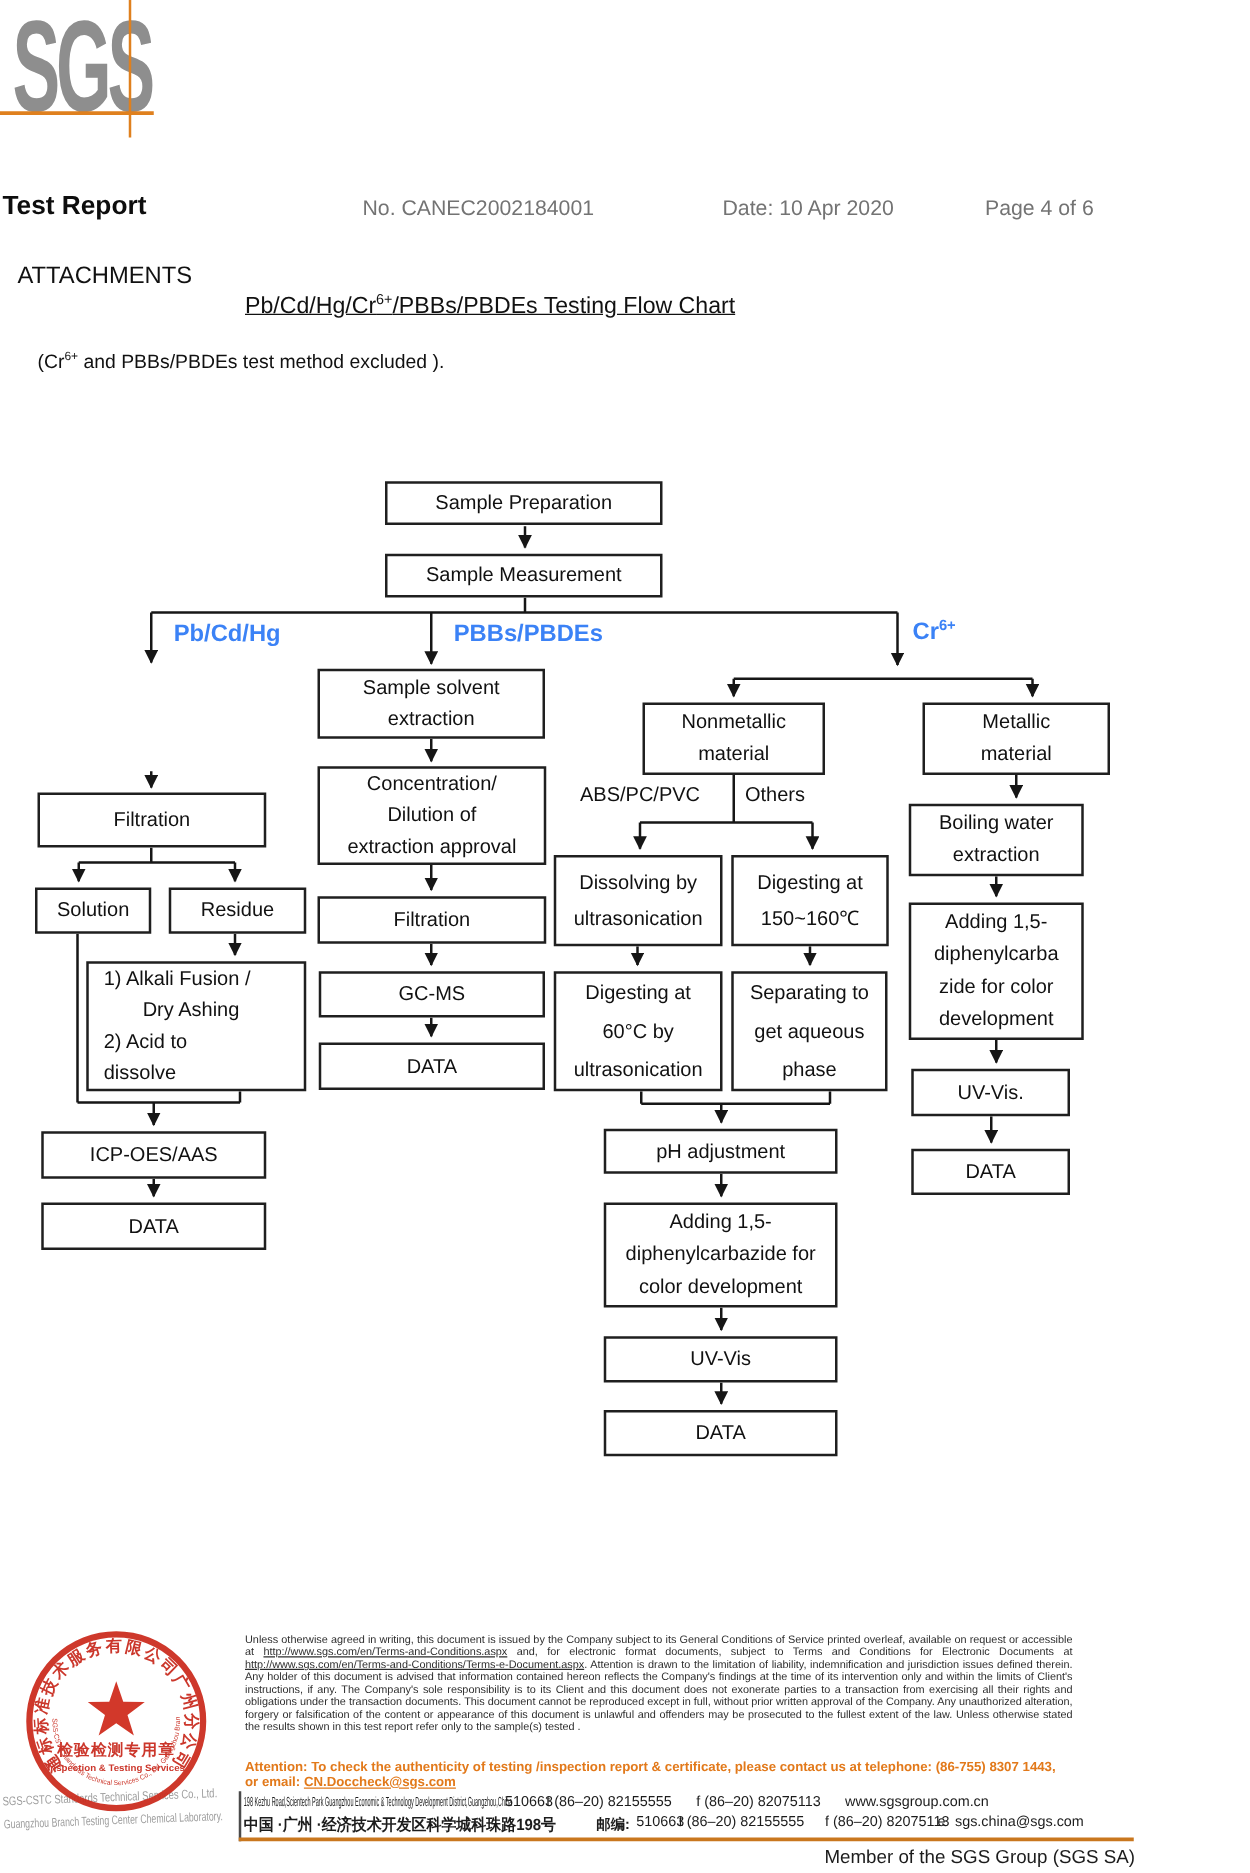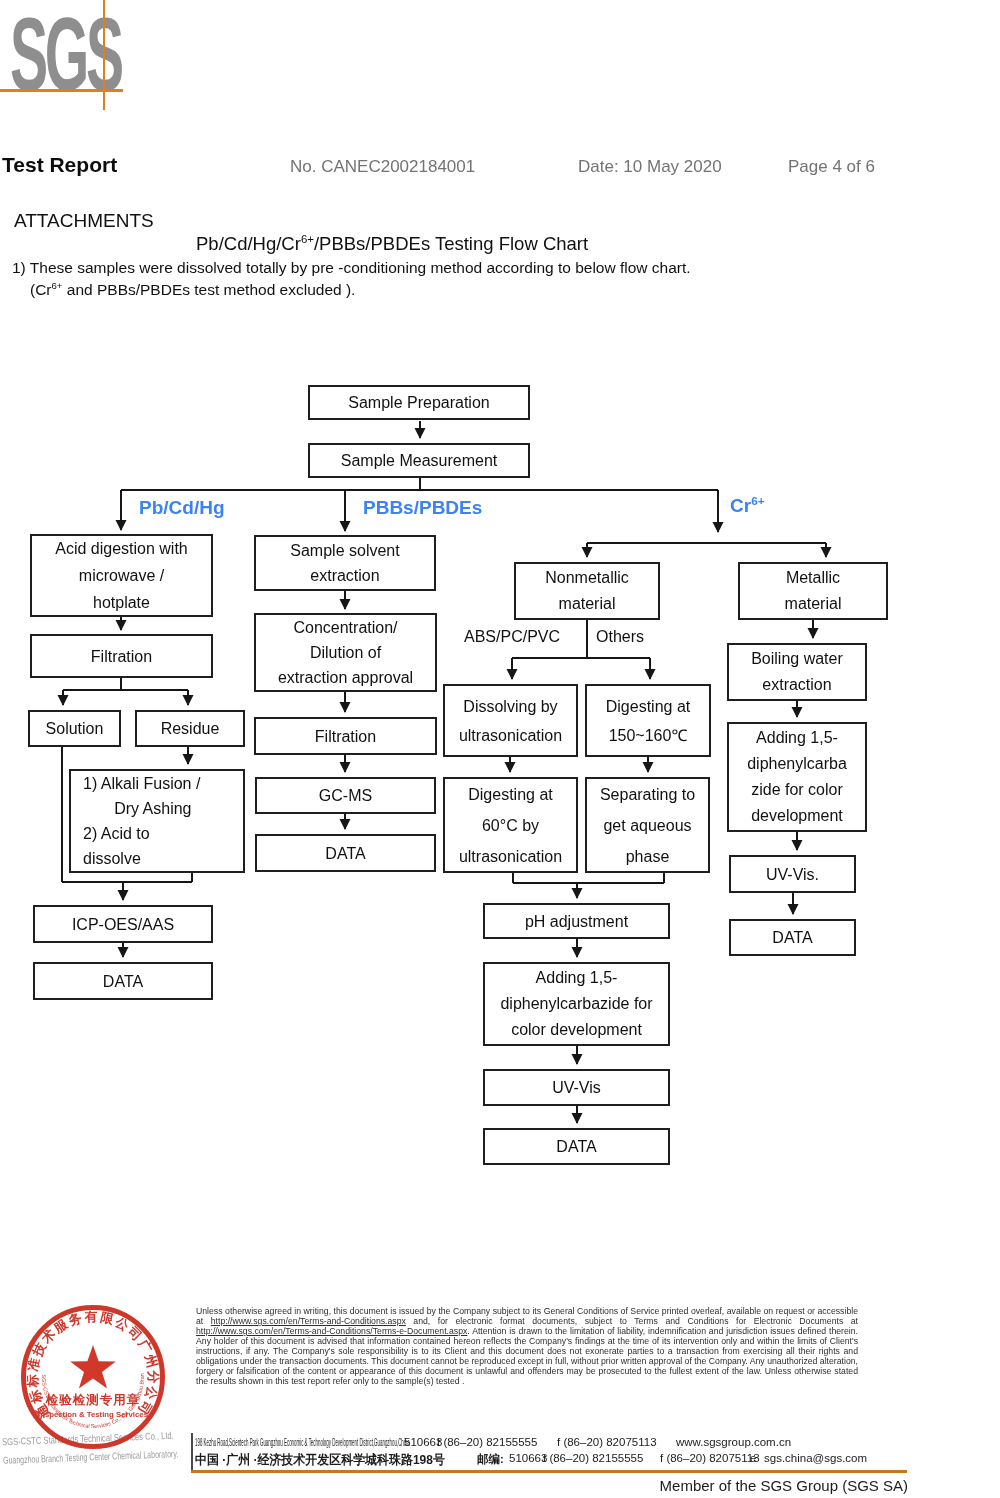--- a/index.html
+++ b/index.html
@@ -50,26 +50,25 @@
 <body>
 
 <div id="page">
 
   <div class="sgs-logo">SGS</div>
   <div class="oline" style="left:103px;top:0;width:2px;height:110px;"></div>
   <div class="oline" style="left:0;top:89px;width:123px;height:3px;"></div>
 
   <div class="abs title-bold" style="left:2px;top:153px;">Test Report</div>
   <div class="abs hrow" style="left:290px;top:157px;">No. CANEC2002184001</div>
-  <div class="abs hrow" style="left:578px;top:157px;">Date: 10 May 2020</div>
+  <div class="abs hrow" style="left:578px;top:157px;">Date: 10 Apr 2020</div>
   <div class="abs hrow" style="left:788px;top:157px;">Page 4 of 6</div>
 
   <div class="abs attach-h" style="left:14px;top:210px;">ATTACHMENTS</div>
-  <div class="abs chart-title" style="left:196px;top:233px;"><span>Pb/Cd/Hg/Cr</span><span class="sup">6+</span><span>/PBBs/PBDEs Testing Flow Chart</span></div>
-  <div class="abs note" style="left:12px;top:259px;">1) These samples were dissolved totally by pre -conditioning method according to below flow chart.</div>
+  <div class="abs chart-title" style="left:196px;top:233px;text-decoration:underline;"><span>Pb/Cd/Hg/Cr</span><span class="sup">6+</span><span>/PBBs/PBDEs Testing Flow Chart</span></div>
   <div class="abs note" style="left:30px;top:281px;"><span>(Cr</span><span class="sup">6+</span><span> and PBBs/PBDEs test method excluded ).</span></div>
 
   <svg id="connectors" width="1000" height="800">
     <defs>
       <marker id="ah" markerUnits="userSpaceOnUse" markerWidth="12" markerHeight="12" refX="10" refY="5.5" orient="auto">
         <polygon points="0,0 0,11 11,5.5" fill="#161616"></polygon>
       </marker>
     </defs>
     <path d="M420,41 V58" marker-end="url(#ah)"></path>
     <path d="M420,98 V110"></path>
@@ -110,23 +109,20 @@
 
   <div class="blabel" style="left:139px;top:497px;">Pb/Cd/Hg</div>
   <div class="blabel" style="left:363px;top:497px;">PBBs/PBDEs</div>
   <div class="blabel" style="left:730px;top:495px;"><span>Cr</span><span class="sup">6+</span></div>
   <div class="slabel" style="left:464px;top:628px;">ABS/PC/PVC</div>
   <div class="slabel" style="left:596px;top:628px;">Others</div>
 
   <div class="node" style="left:308px;top:385px;width:222px;height:35px;">Sample Preparation</div>
   <div class="node" style="left:308px;top:443px;width:222px;height:35px;">Sample Measurement</div>
 
-  <div class="node lh27" style="left:30px;top:534px;width:183px;height:83px;">Acid digestion with
-microwave /
-hotplate</div>
   <div class="node" style="left:30px;top:634px;width:183px;height:44px;">Filtration</div>
   <div class="node" style="left:28px;top:710px;width:93px;height:37px;">Solution</div>
   <div class="node" style="left:135px;top:710px;width:110px;height:37px;">Residue</div>
   <div class="node alkali" style="left:69px;top:769px;width:176px;height:104px;">1) Alkali Fusion /
        Dry Ashing
 2) Acid to
 dissolve</div>
   <div class="node" style="left:33px;top:905px;width:180px;height:38px;">ICP-OES/AAS</div>
   <div class="node" style="left:33px;top:962px;width:180px;height:38px;">DATA</div>
 
@@ -165,20 +161,21 @@
 
   <div class="node" style="left:483px;top:903px;width:187px;height:36px;">pH adjustment</div>
   <div class="node lh26" style="left:483px;top:962px;width:187px;height:84px;">Adding 1,5-
 diphenylcarbazide for
 color development</div>
   <div class="node" style="left:483px;top:1069px;width:187px;height:37px;">UV-Vis</div>
   <div class="node" style="left:483px;top:1128px;width:187px;height:37px;">DATA</div>
 
   <div class="legal"><span>Unless otherwise agreed in writing, this document is issued by the Company subject to its General Conditions of Service printed overleaf, available on request or accessible at </span><span class="url">http://www.sgs.com/en/Terms-and-Conditions.aspx</span><span> and, for electronic format documents, subject to Terms and Conditions for Electronic Documents at </span><span class="url">http://www.sgs.com/en/Terms-and-Conditions/Terms-e-Document.aspx</span><span>. Attention is drawn to the limitation of liability, indemnification and jurisdiction issues defined therein. Any holder of this document is advised that information contained hereon reflects the Company's findings at the time of its intervention only and within the limits of Client's instructions, if any. The Company's sole responsibility is to its Client and this document does not exonerate parties to a transaction from exercising all their rights and obligations under the transaction documents. This document cannot be reproduced except in full, without prior written approval of the Company. Any unauthorized alteration, forgery or falsification of the content or appearance of this document is unlawful and offenders may be prosecuted to the fullest extent of the law. Unless otherwise stated the results shown in this test report refer only to the sample(s) tested .</span></div>
 
+  <div class="attention"><span>Attention: To check the authenticity of testing /inspection report &amp; certificate, please contact us at telephone: (86-755) 8307 1443,</span><br><span>or email: </span><span class="url">CN.Doccheck@sgs.com</span></div>
 
   <div class="vdiv"></div>
   <div class="abs addr" style="left:195px;top:1436px;"><span class="cond">198 Kezhu Road,Scientech Park Guangzhou Economic &amp; Technology Development District,Guangzhou,China</span></div>
   <div class="abs addr" style="left:404px;top:1436px;">510663</div>
   <div class="abs addr" style="left:437px;top:1436px;">t (86–20) 82155555</div>
   <div class="abs addr" style="left:557px;top:1436px;">f (86–20) 82075113</div>
   <div class="abs addr" style="left:676px;top:1436px;">www.sgsgroup.com.cn</div>
 
   <div class="abs addr" style="left:195px;top:1451px;"><span class="condcn">中国 ·广州 ·经济技术开发区科学城科珠路198号</span></div>
   <div class="abs addr" style="left:477px;top:1452px;font-weight:700;">邮编:</div>

